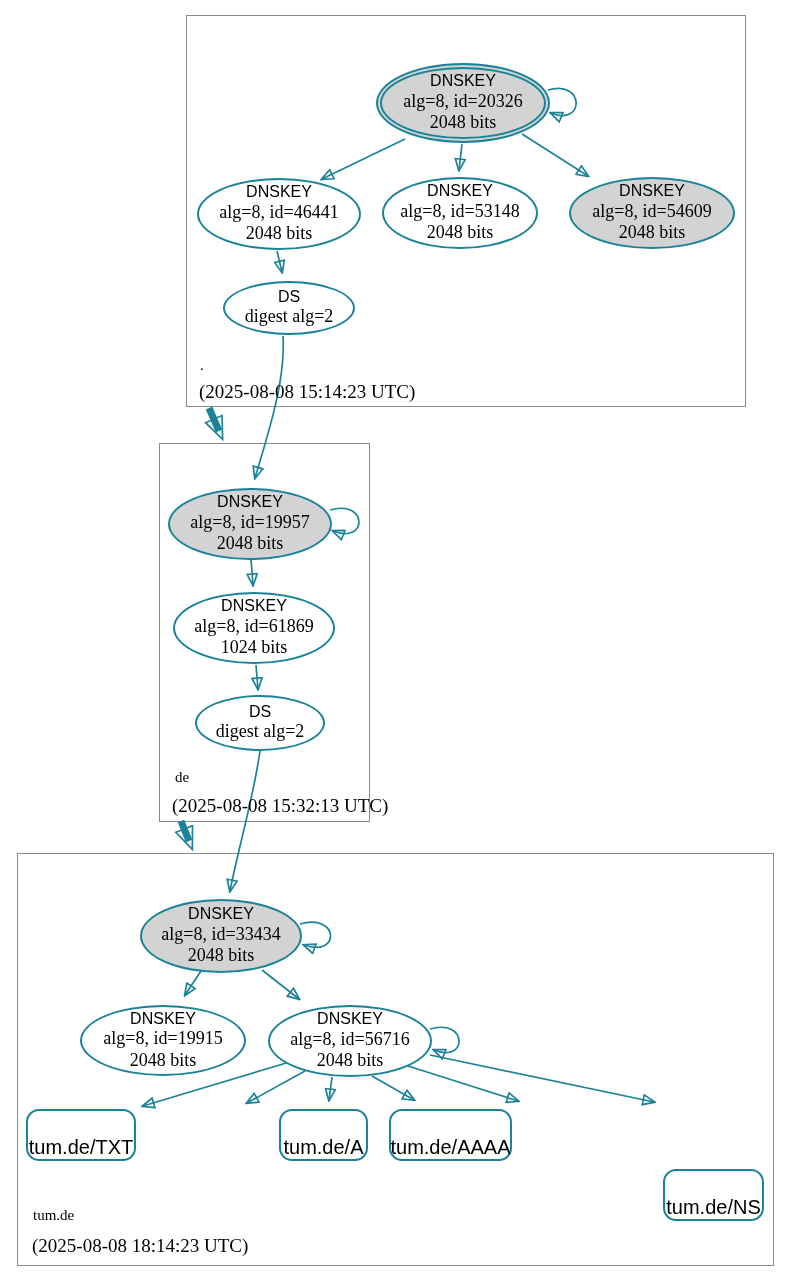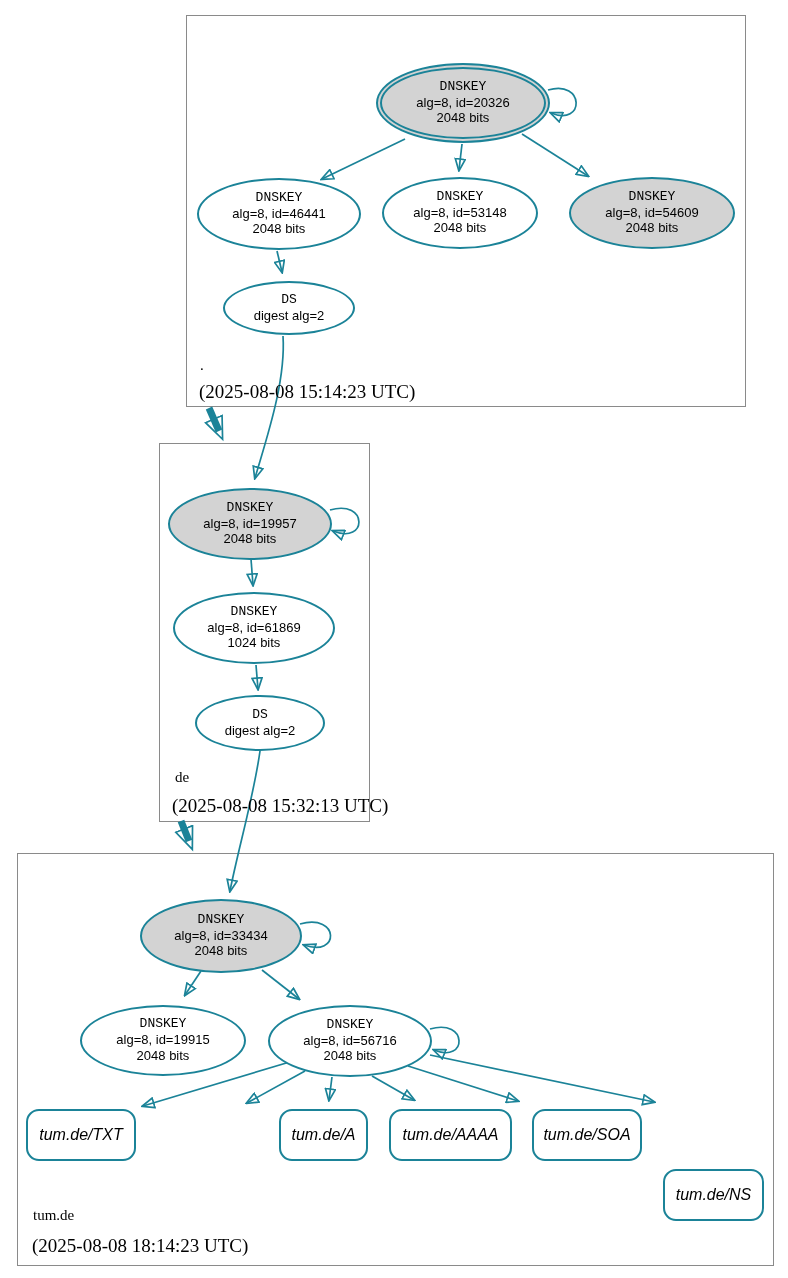--- a/index.html
+++ b/index.html
@@ -18,25 +18,25 @@
   .edges path{fill:none;stroke:var(--edge);stroke-width:1.7px;}
   .edges path.thick{stroke-width:7px;}
   .arrfill{fill:var(--edge);stroke:none;}
   .node{position:absolute;z-index:3;display:flex;flex-direction:column;align-items:center;
         justify-content:center;text-align:center;box-sizing:border-box;}
   .ellipse{border:2px solid var(--edge);border-radius:50%;background:#fff;}
   .ellipse.gray{background:var(--ksk-fill);}
   .ellipse.double{position:absolute;}
   .ellipse.double::before{content:"";position:absolute;inset:2px;border:2px solid var(--edge);
         border-radius:50%;pointer-events:none;}
-  .node .title{font-family:Liberation Mono, monospace;font-size:13px;line-height:1.15;}
-  .node .meta{font-family:Liberation Sans, sans-serif;font-size:13px;line-height:1.2;}
+  .node .title{font-family:Liberation Sans, sans-serif;font-size:16px;line-height:1.15;}
+  .node .meta{font-family:Liberation Serif, serif;font-size:18px;line-height:1.2;}
   .rrset{position:absolute;z-index:3;border:2px solid var(--edge);border-radius:13px;background:#fff;
-         display:flex;align-items:center;justify-content:center;
-         font-family:var(--sans);font-size:16px;font-style:italic;}
+         display:flex;align-items:flex-end;justify-content:center;
+         font-family:var(--sans);font-size:20px;}
   .zlabel{position:absolute;z-index:4;font-family:var(--serif);font-size:15px;line-height:1;}
   .zts{position:absolute;z-index:4;font-family:var(--serif);font-size:19px;line-height:1;}
 </style>
 </head>
 <body>
 
 <div class="canvas">
 
   <div class="zone" style="left:186px;top:15px;width:558px;height:390px"></div>
   <div class="zone" style="left:159px;top:443px;width:209px;height:377px"></div>
@@ -140,23 +140,20 @@
 
   <div class="rrset" style="left:26px;top:1109px;width:106px;height:48px">
     <span>tum.de/TXT</span>
   </div>
   <div class="rrset" style="left:279px;top:1109px;width:85px;height:48px">
     <span>tum.de/A</span>
   </div>
   <div class="rrset" style="left:389px;top:1109px;width:119px;height:48px">
     <span>tum.de/AAAA</span>
   </div>
-  <div class="rrset" style="left:532px;top:1109px;width:106px;height:48px">
-    <span>tum.de/SOA</span>
-  </div>
   <div class="rrset" style="left:663px;top:1169px;width:97px;height:48px">
     <span>tum.de/NS</span>
   </div>
 
   <div class="zlabel" style="left:33px;top:1208px">tum.de</div>
   <div class="zts" style="left:32px;top:1236px">(2025-08-08 18:14:23 UTC)</div>
 
 </div>
 
 </body></html>

